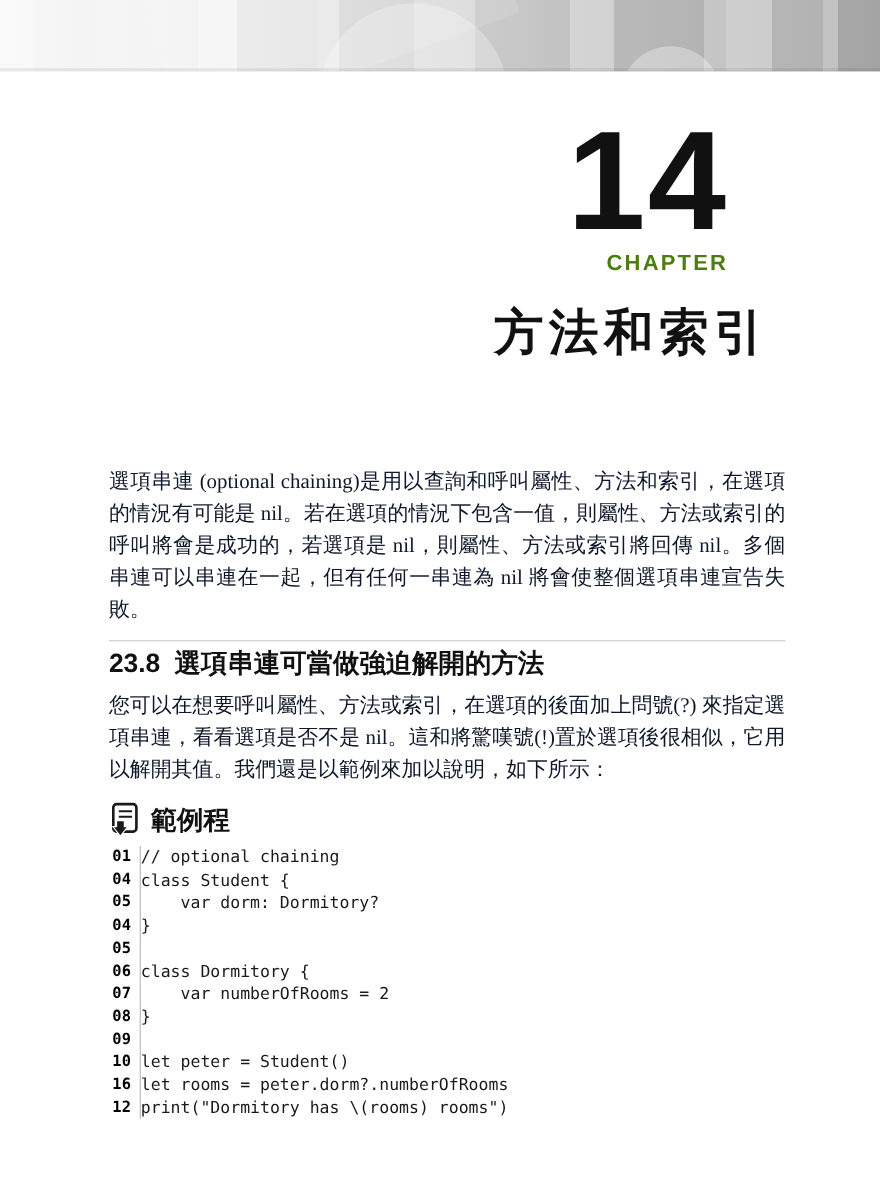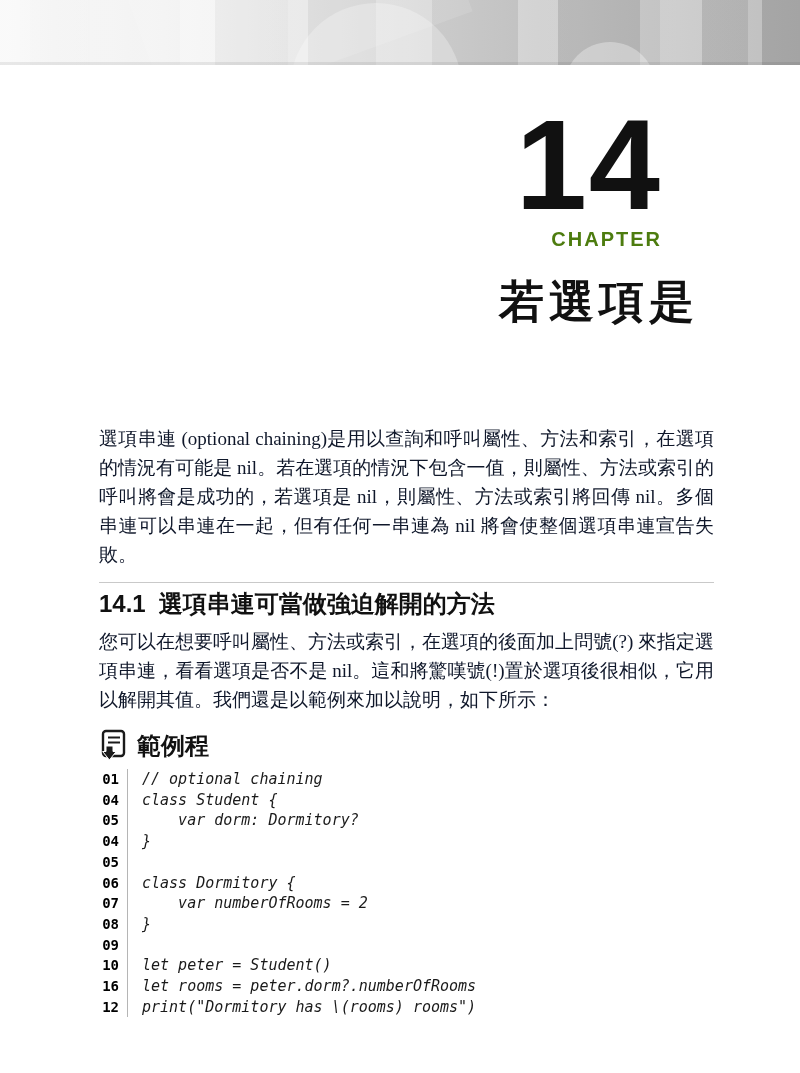--- a/index.html
+++ b/index.html
@@ -132,50 +132,49 @@
   .ln {
     flex: none;
     width: 28px; padding-right: 8px;
     text-align: right;
     font-weight: 700; font-size: 14px;
     font-style: normal;
     color: #000000;
   }
   .code {
     border-left: 1px solid #b5b5b5;
-    padding-left: 14px;
+    padding-left: 0;
     white-space: pre;
-    font-style: italic;
     min-height: 20.7px;
   }
 </style>
 </head>
 <body>
 
 <div class="page">
 
   <div class="band">
     <div class="band-stripes"></div>
     <div class="band-diag"></div>
     <div class="band-circle big"></div>
     <div class="band-circle small"></div>
   </div>
 
   <div class="chapter-number">14</div>
   <div class="chapter-label">CHAPTER</div>
-  <h1 class="chapter-title">若選項是</h1>
+  <h1 class="chapter-title">方法和索引</h1>
 
   <div class="content">
 
     <p class="body-text">選項串連 (optional chaining)是用以查詢和呼叫屬性、方法和索引，在選項的情況有可能是 nil。若在選項的情況下包含一值，則屬性、方法或索引的呼叫將會是成功的，若選項是 nil，則屬性、方法或索引將回傳 nil。多個串連可以串連在一起，但有任何一串連為 nil 將會使整個選項串連宣告失敗。</p>
 
     <hr class="rule">
 
     <h2 class="section-heading">
-      <span>14.1</span>
+      <span>23.8</span>
       <span>選項串連可當做強迫解開的方法</span>
     </h2>
 
     <p class="body-text section-paragraph">您可以在想要呼叫屬性、方法或索引，在選項的後面加上問號(?) 來指定選項串連，看看選項是否不是 nil。這和將驚嘆號(!)置於選項後很相似，它用以解開其值。我們還是以範例來加以說明，如下所示：</p>
 
     <div class="example-header">
       <span class="example-icon">
         <svg width="29" height="34" viewBox="0 0 29 34" xmlns="http://www.w3.org/2000/svg">
           <rect x="4" y="2" width="21" height="25" rx="3" fill="none" stroke="#1a1a1a" stroke-width="2.4"></rect>
           <line x1="9" y1="8.5" x2="21" y2="8.5" stroke="#1a1a1a" stroke-width="2"></line>

